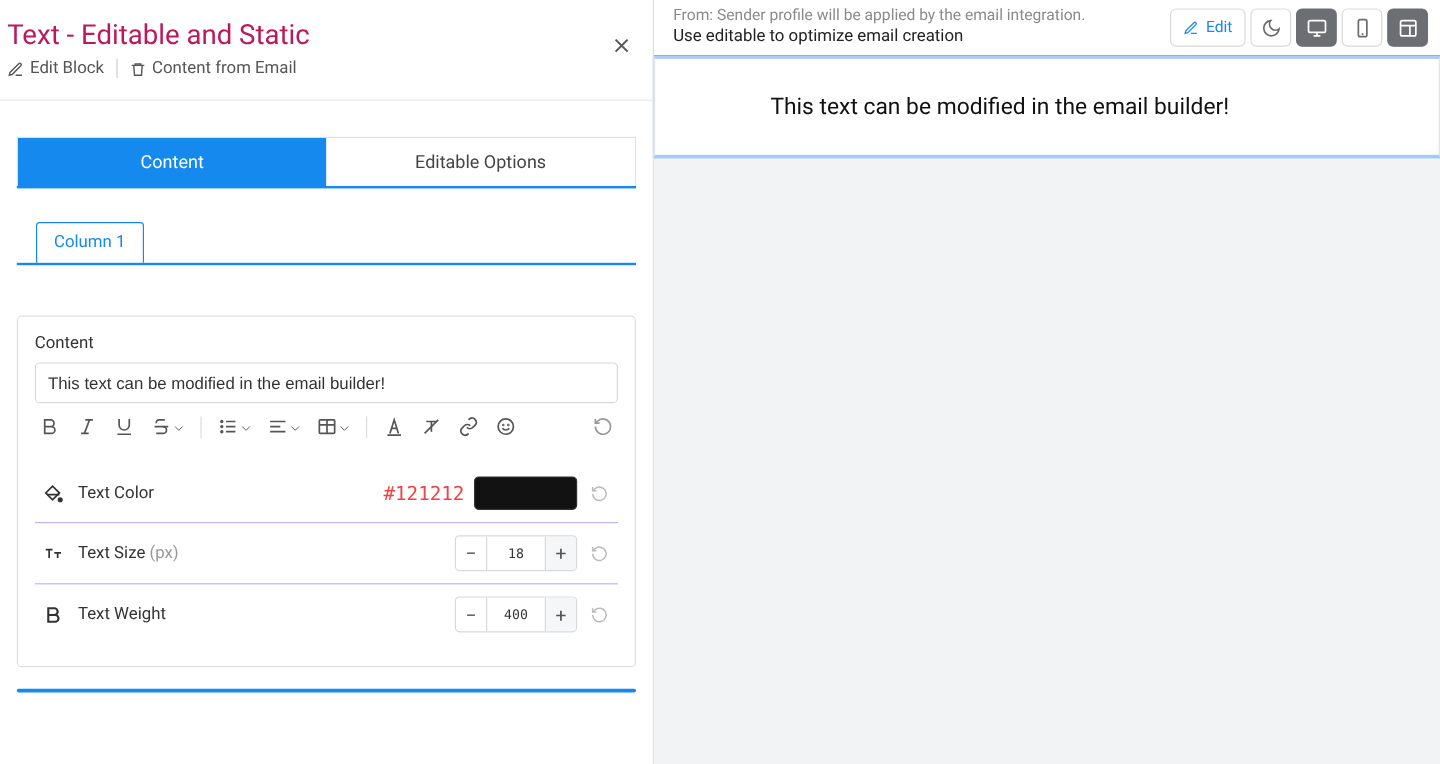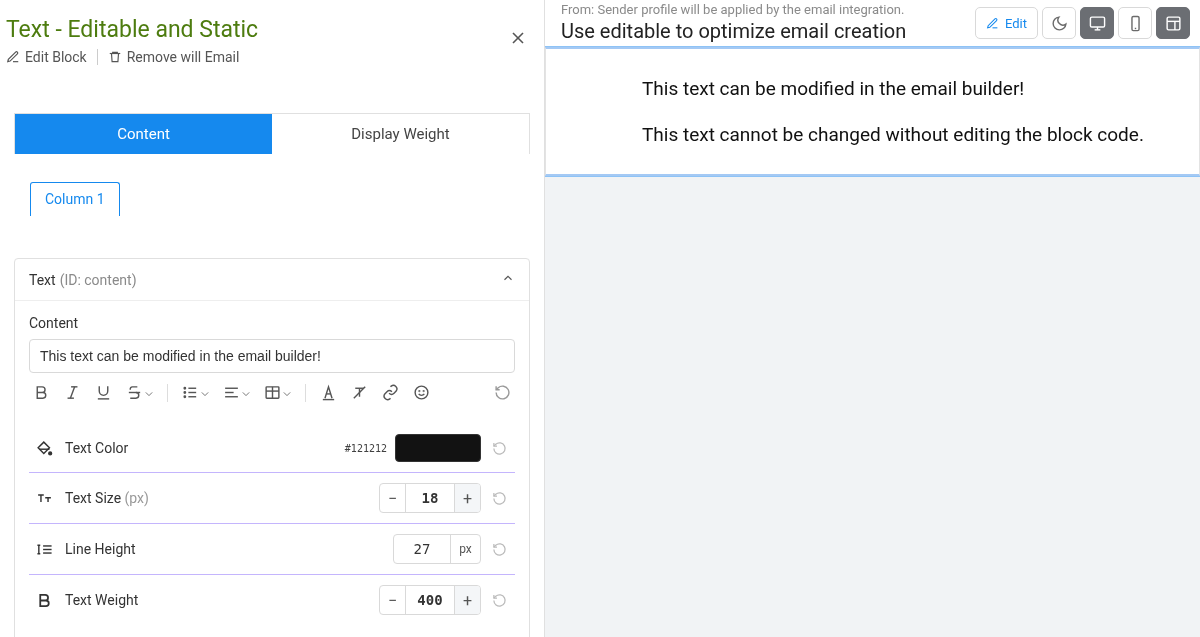--- a/index.html
+++ b/index.html
@@ -1,24 +1,24 @@
 <!DOCTYPE html>
 <html><head>
 <meta charset="utf-8">
 <style>
   * { box-sizing: border-box; margin: 0; padding: 0; }
   html, body { width: 1200px; height: 637px; font-family: -apple-system, BlinkMacSystemFont, "Segoe UI", Roboto, Helvetica, Arial, sans-serif; color: #222; overflow: hidden; background:#fff; }
   .app { display:flex; width:100%; height:100%; }
   
   .left { width:545px; height:100%; border-right:1px solid #e0e0e0; display:flex; flex-direction:column; position:relative; }
   .left-header { padding:16px 16px 8px 6px; position:relative; }
-  .left-title { font-size:23px; font-weight:400; color:#4d7c0f; }
+  .left-title { font-size:23px; font-weight:400; color:#be185d; }
   .left-actions { margin-top:6px; display:flex; align-items:center; gap:10px; color:#555; font-size:14px; }
   .left-actions .sep { width:1px; height:16px; background:#ccc; }
-  .left-actions .act { display:flex; align-items:center; gap:5px; cursor:pointer; }
+  .left-actions .act { display:flex; align-items:flex-end; gap:5px; cursor:pointer; }
   .left-actions svg { width:14px; height:14px; }
   .close-x { position:absolute; right:16px; top:28px; cursor:pointer; }
   .close-x svg { width:20px; height:20px; stroke:#555; }
   .hr { height:1px; background:#e9e9e9; margin-top:10px; }
   
   .main-tabs { display:flex; margin:30px 14px 0 14px; border:1px solid #e0e0e0; border-bottom:none;}
   .main-tab { flex:1; text-align:center; padding:11px 0; font-size:15px; cursor:pointer; }
   .main-tab.active { background:#1589ee; color:#fff; }
   .main-tab.inactive { background:#fff; color:#444; }
   .main-tabs-border { height:2px; background:#1589ee; margin:0 14px; }
@@ -42,40 +42,40 @@
   .rte-toolbar .dd { display:flex; align-items:center; gap:2px; }
   .rte-toolbar .caret svg{ width:8px; height:8px; }
   
   .props { margin-top:18px; }
   .prop-row { display:flex; align-items:center; padding:10px 6px; border-top:1px solid #c4b5fd; font-size:14px; color:#333; }
   .prop-row:first-child{ border-top:none;}
   .prop-row .picon { width:18px; display:flex; justify-content:center; margin-right:12px;}
   .prop-row .picon svg{ width:17px; height:17px; stroke:#333; }
   .prop-row .plabel .muted{ color:#999; }
   .prop-row .controls { margin-left:auto; display:flex; align-items:center; gap:8px;}
-  .hex { font-family: ui-monospace, Menlo, Consolas, monospace; font-size:10px; color:#404040; }
+  .hex { font-family: ui-monospace, Menlo, Consolas, monospace; font-size:16px; color:#ef4444; }
   .swatch { width:86px; height:28px; border-radius:4px; background:#121212; border:1px solid #333;}
   .reset { width:20px; height:20px; display:flex; align-items:center; justify-content:center; color:#bbb; cursor:pointer;}
   .reset svg{ width:15px; height:15px; }
   .stepper { display:flex; border:1px solid #d9d9d9; border-radius:4px; overflow:hidden; height:30px;}
   .stepper .btn { width:26px; display:flex; align-items:center; justify-content:center; font-size:16px; color:#555; cursor:pointer; user-select:none;}
   .stepper .btn.left{ border-right:1px solid #d9d9d9;}
   .stepper .btn.right{ border-left:1px solid #d9d9d9;}
-  .stepper .val { width:48px; text-align:center; font-family: ui-monospace, Menlo, Consolas, monospace; font-size:14px; display:flex; align-items:center; justify-content:center;font-weight:bold;}
+  .stepper .val { width:48px; text-align:center; font-family: ui-monospace, Menlo, Consolas, monospace; font-size:11px; display:flex; align-items:center; justify-content:center;}
   .unitbox { display:flex; border:1px solid #d9d9d9; border-radius:4px; overflow:hidden; height:30px;}
   .unitbox .val{ width:56px; display:flex; align-items:center; justify-content:center; font-family: ui-monospace, Menlo, Consolas, monospace; font-size:14px;}
   .unitbox .unit{ width:30px; border-left:1px solid #d9d9d9; display:flex; align-items:center; justify-content:center; font-size:12px; color:#555;}
   .bottom-accent{ height:3px; background:#1589ee; margin:18px 14px 0 14px; border-radius:2px;}
   
   .right { flex:1; display:flex; flex-direction:column; background:#f4f6f8; }
   .topbar { height:47px; background:#fff; border-bottom:1px solid #6d28d9; display:flex; align-items:center; padding:0 10px 0 16px;}
   .from-block { font-size:13px; line-height:1.25; }
   .from-block .from-label{ color:#8a8a8a; }
   .from-block .from-note{ color:#8a8a8a; }
-  .from-block .sub{ color:#222; font-size:20px; }
+  .from-block .sub{ color:#222; font-size:14px; }
   .topbar .spacer{ flex:1; }
   .top-actions{ display:flex; align-items:center; gap:4px;}
   .chipbtn{ height:32px; padding:0 10px; border:1px solid #d9d9d9; border-radius:5px; display:flex; align-items:center; gap:6px; font-size:13px; color:#1589ee; cursor:pointer; background:#fff;}
   .sqbtn{ width:34px; height:32px; border:1px solid #d9d9d9; border-radius:5px; display:flex; align-items:center; justify-content:center; cursor:pointer; background:#fff; color:#6b6b6b;}
   .sqbtn.dark{ background:#6b6e73; color:#fff; border-color:#6b6e73;}
   .sqbtn svg{ width:17px; height:17px;}
   .canvas-wrap{ flex:1; background:#f1f3f5; padding:0;}
   .email-box{ margin:0; background:#fff; border:1px solid #e3e3e3; border-top:2px solid #a4c9f4; border-bottom:2px solid #a4c9f4; padding:26px 40px 26px 96px; }
   .email-box p{ font-size:19px; color:#111; line-height:1.45; }
   .email-box p + p{ margin-top:18px;}
@@ -97,53 +97,44 @@
             </svg>
           <span>Edit Block</span>
         </div>
         <div class="sep"></div>
         <div class="act">
           <svg viewBox="0 0 24 24" fill="none" stroke="currentColor" stroke-width="2">
               <path d="M3 6h18"></path>
               <path d="M8 6V4h8v2"></path>
               <path d="M6 6l1 14h10l1-14"></path>
             </svg>
-          <span>Remove will Email</span>
+          <span>Content from Email</span>
         </div>
       </div>
       <div class="close-x">
         <svg viewBox="0 0 24 24" fill="none" stroke="currentColor" stroke-width="2">
             <path d="M18 6 6 18"></path>
             <path d="M6 6l12 12"></path>
           </svg>
       </div>
     </div>
     <div class="hr"></div>
 
     <div class="main-tabs">
       <div class="main-tab active">Content</div>
-      <div class="main-tab inactive">Display Weight</div>
+      <div class="main-tab inactive">Editable Options</div>
     </div>
     <div class="main-tabs-border"></div>
 
     <div class="col-tabs">
       <div class="col-tab">Column 1</div>
     </div>
     <div class="col-tabs-line"></div>
 
     <div class="accordion">
-      <div class="acc-head">
-        <span>Text</span>
-        <span class="muted">(ID: content)</span>
-        <span class="chev">
-          <svg viewBox="0 0 24 24" width="14" height="14" fill="none" stroke="#555" stroke-width="2">
-              <path d="M6 15l6-6 6 6"></path>
-            </svg>
-        </span>
-      </div>
       <div class="acc-body">
         <div class="field-label">Content</div>
         <input class="text-input" type="text" value="This text can be modified in the email builder!" style="">
 
         <div class="rte-toolbar">
           <span class="tb">
               <svg viewBox="0 0 24 24" stroke="#555" stroke-width="2" fill="none">
                 <path d="M6 4h7a4 4 0 0 1 0 8H6zM6 12h8a4 4 0 0 1 0 8H6z"></path>
               </svg>
             </span>
@@ -280,66 +271,42 @@
               </span>
               <span class="reset">
                   <svg viewBox="0 0 24 24" stroke="currentColor" fill="none" stroke-width="2">
                     <path d="M3 12a9 9 0 1 0 3-6.7L3 8"></path>
                     <path d="M3 3v5h5"></path>
                   </svg>
                 </span>
             </span>
           </div>
 
+
           <div class="prop-row">
             <span class="picon">
-                <svg viewBox="0 0 24 24" fill="none" stroke="currentColor" stroke-width="2">
-                  <path d="M4 6v12"></path>
-                  <path d="M2 6h4M2 18h4"></path>
-                  <line x1="10" y1="7" x2="22" y2="7"></line>
-                  <line x1="10" y1="12" x2="22" y2="12"></line>
-                  <line x1="10" y1="17" x2="22" y2="17"></line>
+                <svg viewBox="0 0 24 24" fill="none" stroke="currentColor" stroke-width="2.5">
+                  <path d="M6 4h7a4 4 0 0 1 0 8H6zM6 12h8a4 4 0 0 1 0 8H6z"></path>
                 </svg>
               </span>
-            <span class="plabel">Line Height</span>
+            <span class="plabel">Text Weight</span>
             <span class="controls">
-              <span class="unitbox">
-                <span class="val">27</span>
-                <span class="unit">px</span>
+              <span class="stepper">
+                <span class="btn left">−</span>
+                <span class="val">400</span>
+                <span class="btn right">+</span>
               </span>
               <span class="reset">
                   <svg viewBox="0 0 24 24" stroke="currentColor" fill="none" stroke-width="2">
                     <path d="M3 12a9 9 0 1 0 3-6.7L3 8"></path>
                     <path d="M3 3v5h5"></path>
                   </svg>
                 </span>
             </span>
           </div>
-
-          <div class="prop-row">
-            <span class="picon">
-                <svg viewBox="0 0 24 24" fill="none" stroke="currentColor" stroke-width="2.5">
-                  <path d="M6 4h7a4 4 0 0 1 0 8H6zM6 12h8a4 4 0 0 1 0 8H6z"></path>
-                </svg>
-              </span>
-            <span class="plabel">Text Weight</span>
-            <span class="controls">
-              <span class="stepper">
-                <span class="btn left">−</span>
-                <span class="val">400</span>
-                <span class="btn right">+</span>
-              </span>
-              <span class="reset">
-                  <svg viewBox="0 0 24 24" stroke="currentColor" fill="none" stroke-width="2">
-                    <path d="M3 12a9 9 0 1 0 3-6.7L3 8"></path>
-                    <path d="M3 3v5h5"></path>
-                  </svg>
-                </span>
-            </span>
-          </div>
         </div>
       </div>
     </div>
     <div class="bottom-accent"></div>
   </div>
 
   <div class="right">
     <div class="topbar">
       <div class="from-block">
         <div><span class="from-label">From:</span> <span class="from-note">Sender profile will be applied by the email integration.</span></div>
@@ -377,17 +344,16 @@
               <rect x="3" y="3" width="18" height="18" rx="2"></rect>
               <line x1="3" y1="9" x2="21" y2="9"></line>
               <line x1="14" y1="9" x2="14" y2="21"></line>
             </svg>
         </div>
       </div>
     </div>
     <div class="canvas-wrap">
       <div class="email-box email-box-sel">
         <p>This text can be modified in the email builder!</p>
-        <p>This text cannot be changed without editing the block code.</p>
       </div>
     </div>
   </div>
 </div>
 
 </body></html>

